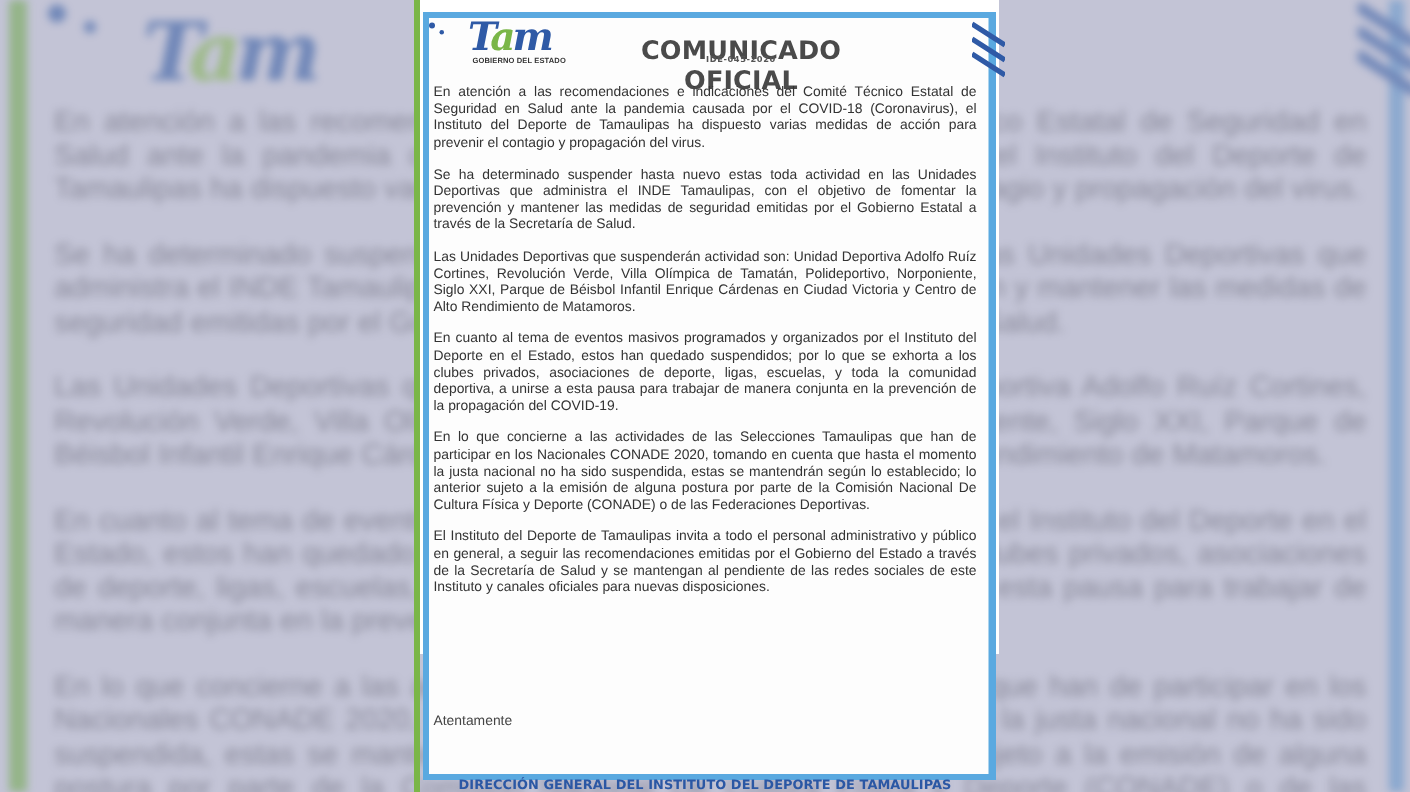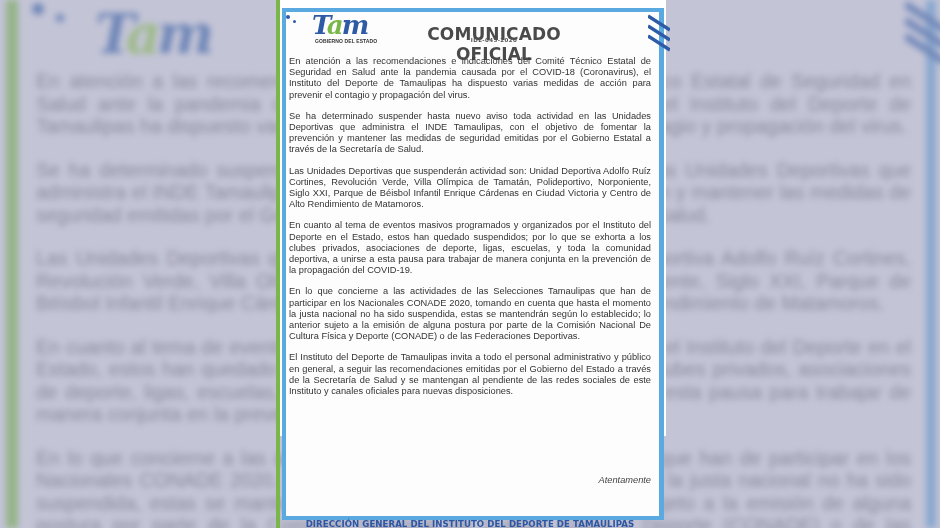--- a/index.html
+++ b/index.html
@@ -26,21 +26,21 @@
   .logo { position:absolute; left:36px; top:14px; width:66px; height:32px; }
   .logo-word { position:absolute; left:0; top:-4px; font-family:"DejaVu Serif", serif; font-style:italic; font-weight:bold; font-size:26px; color:#2f5aa6; letter-spacing:-2px; }
   .logo-word .a { color:#7ab648; }
   .logo-sub { position:absolute; left:3px; top:24px; font-size:5px; color:#333; letter-spacing:0.1px; white-space:nowrap; font-weight:bold; }
   .dot { position:absolute; border-radius:50%; background:#2f5aa6; }
   .title { position:absolute; left:118px; top:24px; width:200px; text-align:center; font-family:"DejaVu Sans", sans-serif; font-weight:bold; font-size:17px; color:#4a4a4a; letter-spacing:0.1px; }
   .ref { position:absolute; left:118px; top:37px; width:200px; text-align:center; font-family:"DejaVu Sans", sans-serif; font-weight:bold; font-size:5.5px; color:#555; letter-spacing:0.4px; }
 
   .body { position:absolute; left:13px; top:56px; width:362px; font-size:9.25px; line-height:11.2px; color:#333; text-align:justify; }
   .body p { margin:0 0 10px 0; }
-  .closing { position:absolute; left:13px; top:475px; width:362px; text-align:right; font-size:9.25px; color:#444;font-style:italic; }
+  .closing { position:absolute; left:13px; top:475px; width:362px; text-align:left; font-size:9.25px; color:#444; }
   .signature { position:absolute; left:13px; top:519px; width:362px; text-align:center; font-family:"DejaVu Sans", sans-serif; font-weight:bold; font-size:8.6px; color:#2b57a4; letter-spacing:0.05px; }
 </style>
 </head>
 <body>
 
 <div class="bg">
   <div class="bg-inner">
     <div class="bg-green"></div>
     <div class="bg-blue"></div>
     <svg class="bg-stripes" viewBox="0 0 40 70">
@@ -72,21 +72,21 @@
     <div class="logo">
       <div class="logo-word"><span>T</span><span class="a">a</span><span>m</span></div>
       <div class="logo-sub">GOBIERNO DEL ESTADO</div>
     </div>
     <div class="title">COMUNICADO OFICIAL</div>
     <div class="ref">IDE-045-2020</div>
   </div>
 
   <div class="body">
     <p>En atención a las recomendaciones e indicaciones del Comité Técnico Estatal de Seguridad en Salud ante la pandemia causada por el COVID-18 (Coronavirus), el Instituto del Deporte de Tamaulipas ha dispuesto varias medidas de acción para prevenir el contagio y propagación del virus.</p>
-    <p>Se ha determinado suspender hasta nuevo aviso toda actividad en las Unidades Deportivas que administra el INDE Tamaulipas, con el objetivo de fomentar la prevención y mantener las medidas de seguridad emitidas por el Gobierno Estatal a través de la Secretaría de Salud.</p>
+    <p>Se ha determinado suspender hasta nuevo estas toda actividad en las Unidades Deportivas que administra el INDE Tamaulipas, con el objetivo de fomentar la prevención y mantener las medidas de seguridad emitidas por el Gobierno Estatal a través de la Secretaría de Salud.</p>
     <p>Las Unidades Deportivas que suspenderán actividad son: Unidad Deportiva Adolfo Ruíz Cortines, Revolución Verde, Villa Olímpica de Tamatán, Polideportivo, Norponiente, Siglo XXI, Parque de Béisbol Infantil Enrique Cárdenas en Ciudad Victoria y Centro de Alto Rendimiento de Matamoros.</p>
     <p>En cuanto al tema de eventos masivos programados y organizados por el Instituto del Deporte en el Estado, estos han quedado suspendidos; por lo que se exhorta a los clubes privados, asociaciones de deporte, ligas, escuelas, y toda la comunidad deportiva, a unirse a esta pausa para trabajar de manera conjunta en la prevención de la propagación del COVID-19.</p>
     <p>En lo que concierne a las actividades de las Selecciones Tamaulipas que han de participar en los Nacionales CONADE 2020, tomando en cuenta que hasta el momento la justa nacional no ha sido suspendida, estas se mantendrán según lo establecido; lo anterior sujeto a la emisión de alguna postura por parte de la Comisión Nacional De Cultura Física y Deporte (CONADE) o de las Federaciones Deportivas.</p>
     <p>El Instituto del Deporte de Tamaulipas invita a todo el personal administrativo y público en general, a seguir las recomendaciones emitidas por el Gobierno del Estado a través de la Secretaría de Salud y se mantengan al pendiente de las redes sociales de este Instituto y canales oficiales para nuevas disposiciones.</p>
   </div>
 
   <div class="closing">Atentamente</div>
   <div class="signature">DIRECCIÓN GENERAL DEL INSTITUTO DEL DEPORTE DE TAMAULIPAS</div>
 </div>
 

